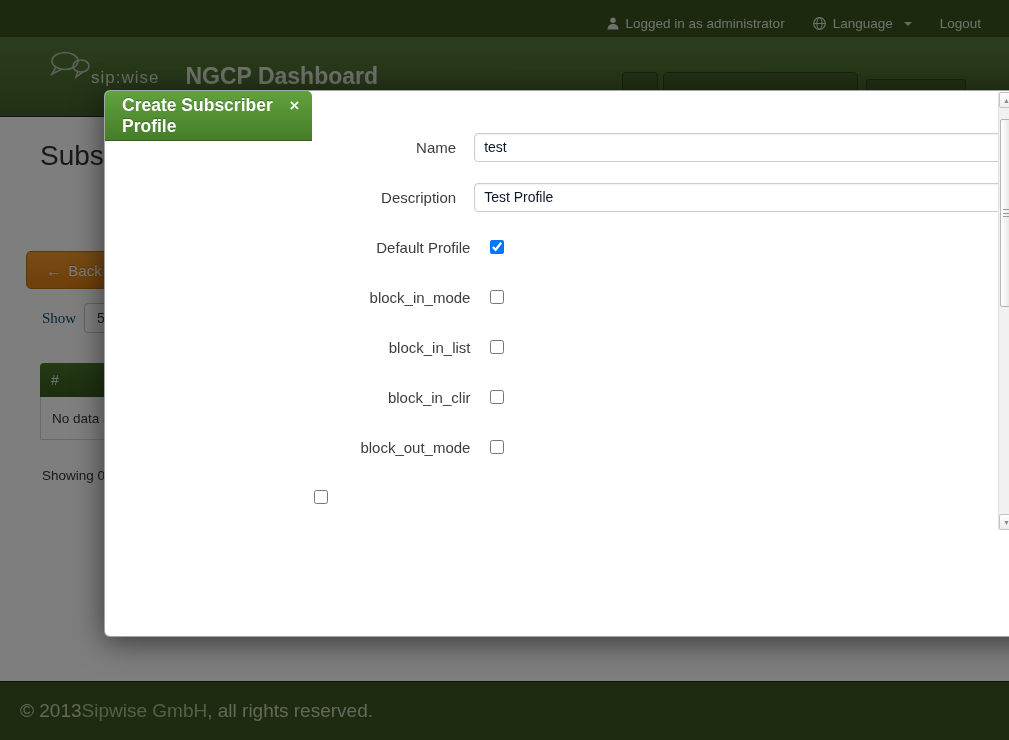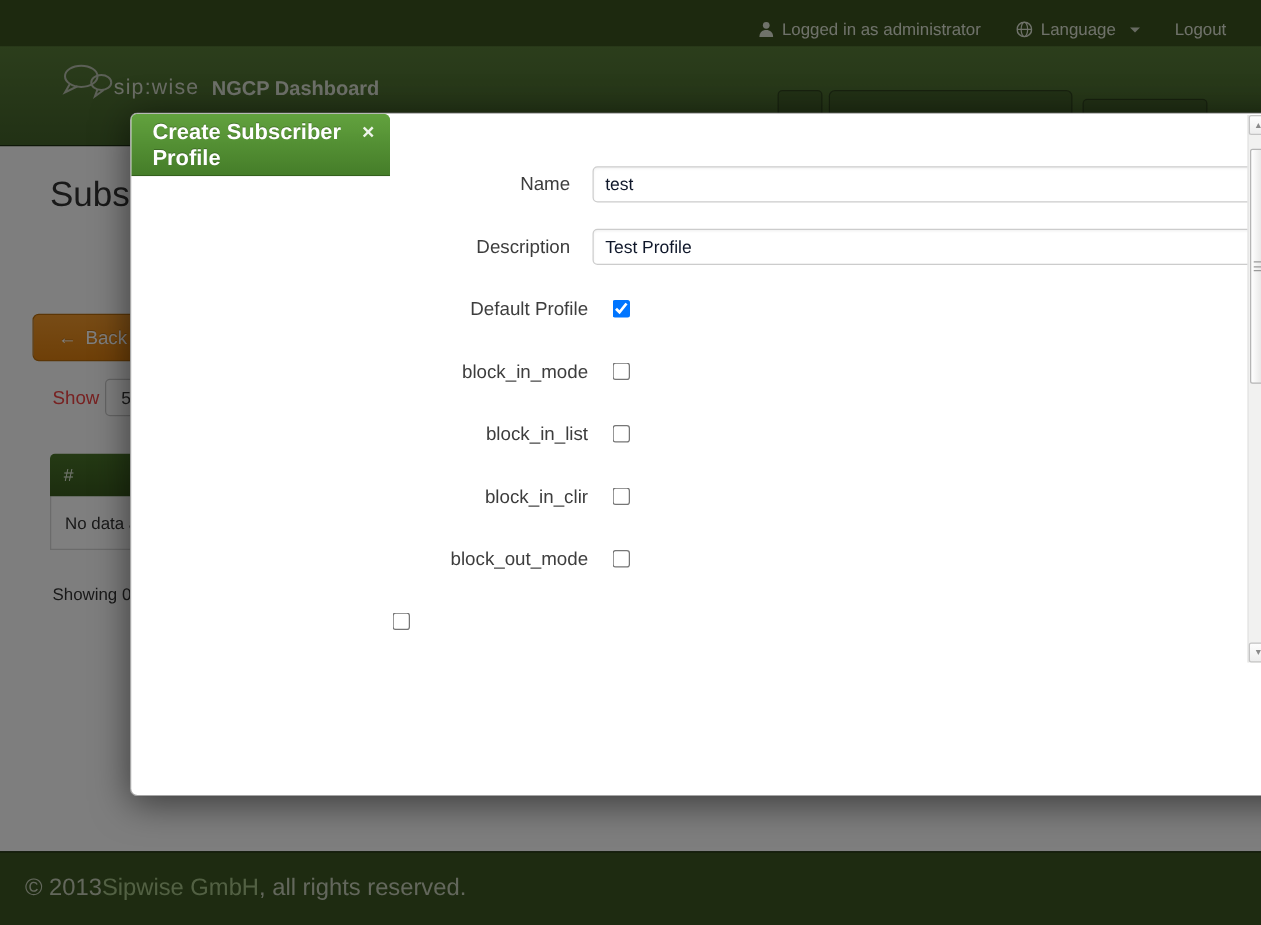--- a/index.html
+++ b/index.html
@@ -12,39 +12,39 @@
             display:flex; align-items:center; justify-content:flex-end; padding-right:28px; }
   .topbar .item { display:flex; align-items:center; gap:7px; margin-left:28px;
                   color:#dfe4d4; font-size:13.5px; cursor:pointer; }
   .topbar svg { display:block; }
   .caret { display:inline-block; width:0; height:0; border-left:4px solid transparent;
            border-right:4px solid transparent; border-top:4px solid #cfd5c3; margin-left:4px; }
 
   
   .navbar { position:absolute; left:0; top:37px; width:1009px; height:80px;
             background:linear-gradient(#587c38,#43622a); border-bottom:1px solid #1d2e10; }
-  .brand { position:absolute; left:45px; top:10px; display:flex; align-items:center; }
+  .brand { position:absolute; left:45px; top:10px; display:flex; align-items:flex-end; }
   .bubbles { position:relative; top:2px; }
   .sipwise { color:#d7dccd; font-size:17px; letter-spacing:1px; margin-right:10px; position:relative; top:3px; }
-  .brand-title { color:#dde2d4; font-size:16px; font-weight:bold; position:relative; top:5px; }
+  .brand-title { color:#dde2d4; font-size:23px; font-weight:bold; position:relative; top:5px;margin-left:16px; }
   .nav-btn { position:absolute; background:rgba(0,0,0,0.12); border:1px solid rgba(0,0,0,0.30);
              border-radius:4px; }
   .nav-btn.small { left:622px; top:35px; width:36px; height:34px; }
   .nav-btn.searchbox { left:663px; top:35px; width:195px; height:34px; border-radius:5px; }
   .nav-btn.settings { left:866px; top:42px; width:100px; height:33px; display:flex; align-items:center;
                       justify-content:center; color:#ccd3bf; font-size:14px; cursor:pointer; }
 
   
   .content { position:absolute; left:0; top:118px; width:1009px; height:563px; background:#fdfdfd; }
   .page-title { position:absolute; left:40px; top:22px; font-size:28px; color:#333; font-weight:500; }
   .back-btn { position:absolute; left:26px; top:133px; width:96px; height:38px;
               background:linear-gradient(#f0982c,#dd7f10); border:1px solid #b96d0c; border-radius:5px;
               color:#fff; font-size:15px; display:flex; align-items:center; justify-content:center; gap:7px;
               cursor:pointer; text-shadow:0 -1px 0 rgba(0,0,0,0.2); }
-  .show-label { position:absolute; left:42px; top:192px; font-size:15px; color:#ef4444; }
+  .show-label { position:absolute; left:42px; top:192px; font-size:15px; color:#0c4a6e;font-family:Liberation Serif, serif; }
   .page-size { position:absolute; left:84px; top:185px; width:72px; height:30px; font-size:14px;
                border:1px solid #c9c9c9; border-radius:4px; background:#fff; color:#333; padding-left:8px; }
   .table-search { position:absolute; left:692px; top:183px; width:286px; height:31px;
                   border:1px solid #c9c9c9; border-radius:5px; background:#fff; font-size:14px; padding:0 10px; color:#333; }
   .dtable { position:absolute; left:40px; top:245px; width:940px; }
   .dtable-header { position:relative; height:34px; background:linear-gradient(#4a7429,#395b1e);
                    border-radius:4px 4px 0 0; display:flex; align-items:center; }
   .dtable-header .col-hash { color:#e4ebdb; font-size:14px; padding-left:11px; }
   .hdr-divider { position:absolute; left:904px; top:0; width:2px; height:34px; background:rgba(0,0,0,0.35); }
   .dtable-row { height:43px; background:#fff; border:1px solid #d6d6d6; border-top:none;

